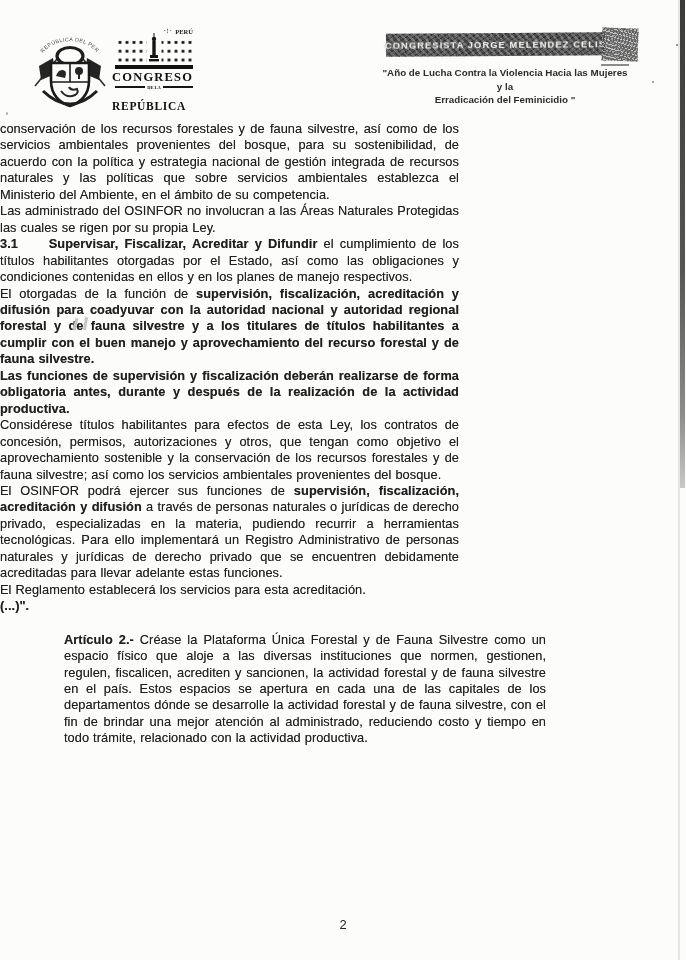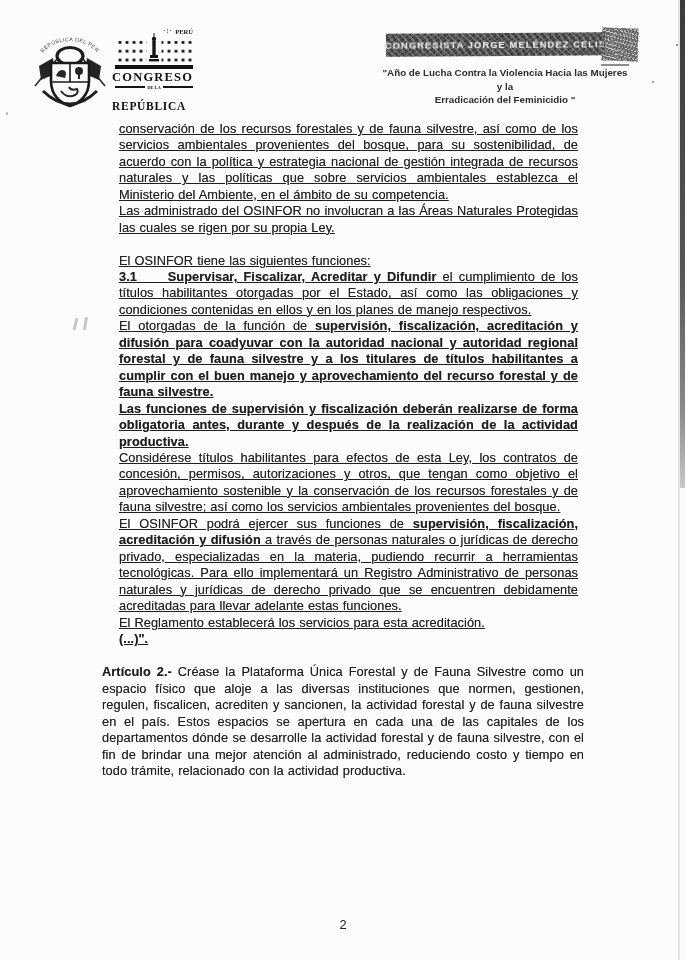--- a/index.html
+++ b/index.html
@@ -57,22 +57,22 @@
   }
   .stamp-dash { position:absolute; left:601px; top:64px; width:28px; height:2px;
                 background:#6f6f6f; opacity:.8; }
 
   
   .motto { position:absolute; left:382px; top:66px; width:246px; text-align:center;
     font-size:9.8px; font-weight:700; line-height:13.5px; color:#2c2c2c; }
 
   
   .doc-body { position:absolute; top:121px; left:0; width:686px; }
-  .block-quoted  { margin-left:119px; width:459px;text-decoration:underline; }
-  .block-article { margin-left:102px;  width:482px; margin-top:17px; }
+  .block-quoted  { width:459px; }
+  .block-article { margin-left:64px;  width:482px; margin-top:17px; }
   p.para { margin:0; text-align:justify; font-size:12.8px; line-height:16.45px;
            letter-spacing:.05px; word-spacing:.4px;
            text-shadow:0 0 .4px rgba(0,0,0,.5); }
   p.gap  { margin-top:16.4px; }
   .b { font-weight:700; }
 
   
   .page-number { position:absolute; top:917px; left:0; width:686px; text-align:center;
     font-size:13px; color:#222; }
 
@@ -152,21 +152,20 @@
 
   <div class="motto">
     <div>"Año de Lucha Contra la Violencia Hacia las Mujeres y la</div>
     <div>Erradicación del Feminicidio "</div>
   </div>
 
   <div class="doc-body">
       <div class="block-quoted">
         <p class="para"><span>conservación de los recursos forestales y de fauna silvestre, así como de los servicios ambientales provenientes del bosque, para su sostenibilidad, de acuerdo con la política y estrategia nacional de gestión integrada de recursos naturales y las políticas que sobre servicios ambientales establezca el Ministerio del Ambiente, en el ámbito de su competencia.</span></p>
         <p class="para"><span>Las administrado del OSINFOR no involucran a las Áreas Naturales Protegidas las cuales se rigen por su propia Ley.</span></p>
-        <p class="para gap"><span>El OSINFOR tiene las siguientes funciones:</span></p>
         <p class="para"><span class="b">3.1&nbsp;&nbsp;&nbsp;&nbsp;&nbsp;Supervisar, Fiscalizar, Acreditar y Difundir</span><span> el cumplimiento de los títulos habilitantes otorgadas por el Estado, así como las obligaciones y condiciones contenidas en ellos y en los planes de manejo respectivos.</span></p>
         <p class="para"><span>El otorgadas de la función de </span><span class="b">supervisión, fiscalización, acreditación y difusión para coadyuvar con la autoridad nacional y autoridad regional forestal y de fauna silvestre y a los titulares de títulos habilitantes a cumplir con el buen manejo y aprovechamiento del recurso forestal y de fauna silvestre.</span></p>
         <p class="para"><span class="b">Las funciones de supervisión y fiscalización deberán realizarse de forma obligatoria antes, durante y después de la realización de la actividad productiva.</span></p>
         <p class="para"><span>Considérese títulos habilitantes para efectos de esta Ley, los contratos de concesión, permisos, autorizaciones y otros, que tengan como objetivo el aprovechamiento sostenible y la conservación de los recursos forestales y de fauna silvestre; así como los servicios ambientales provenientes del bosque.</span></p>
         <p class="para"><span>El OSINFOR podrá ejercer sus funciones de </span><span class="b">supervisión, fiscalización, acreditación y difusión</span><span> a través de personas naturales o jurídicas de derecho privado, especializadas en la materia, pudiendo recurrir a herramientas tecnológicas. Para ello implementará un Registro Administrativo de personas naturales y jurídicas de derecho privado que se encuentren debidamente acreditadas para llevar adelante estas funciones.</span></p>
         <p class="para"><span>El Reglamento establecerá los servicios para esta acreditación.</span></p>
         <p class="para"><span class="b">(...)".</span></p>
       </div>
       <div class="block-article">
         <p class="para"><span class="b">Artículo 2.-</span><span> Créase la Plataforma Única Forestal y de Fauna Silvestre como un espacio físico que aloje a las diversas instituciones que normen, gestionen, regulen, fiscalicen, acrediten y sancionen, la actividad forestal y de fauna silvestre en el país. Estos espacios se apertura en cada una de las capitales de los departamentos dónde se desarrolle la actividad forestal y de fauna silvestre, con el fin de brindar una mejor atención al administrado, reduciendo costo y tiempo en todo trámite, relacionado con la actividad productiva.</span></p>

